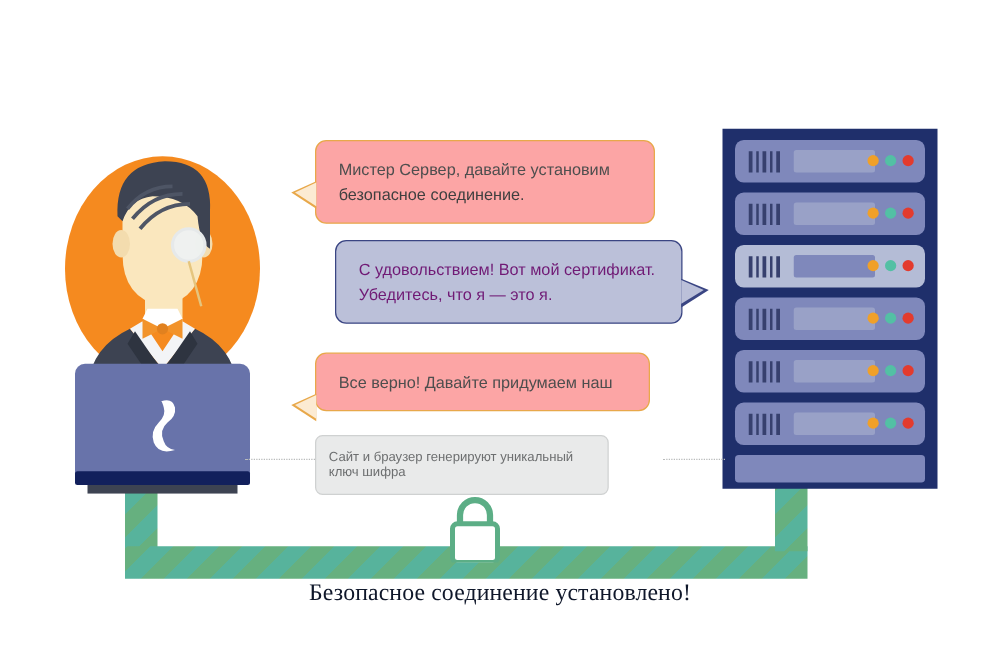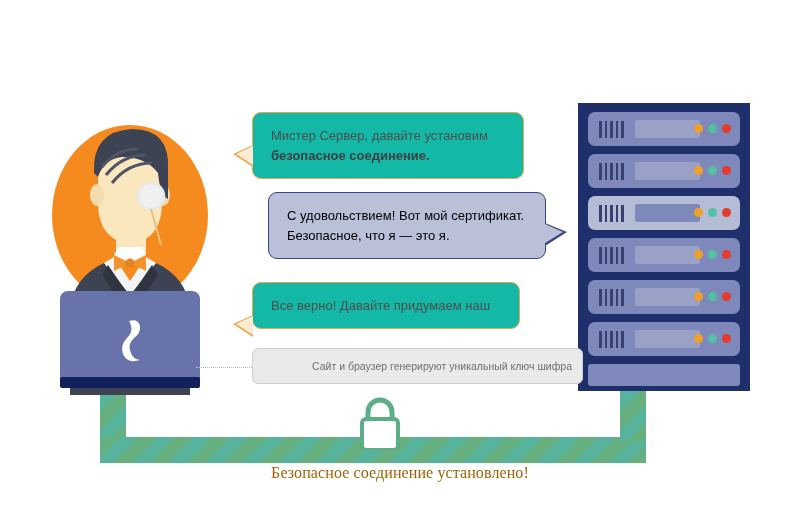--- a/index.html
+++ b/index.html
@@ -55,22 +55,22 @@
     height: 54px;
   }
 
   
   #footer-caption {
     position: absolute;
     left: 0;
     top: 464px;
     width: 800px;
     text-align: center;
-    font-size: 16px;
-    color: #a16207;
+    font-size: 19px;
+    color: #0f172a;
     letter-spacing: .1px;
     font-family: "Liberation Serif", "DejaVu Serif", serif;
   }
 
   
   #character {
     position: absolute;
     left: 30px;
     top: 95px;
     width: 205px;
@@ -148,29 +148,29 @@
     position: absolute;
     box-sizing: border-box;
     border-radius: 9px;
     border: 1.6px solid;
     padding: 13px 18px 12px 18px;
     font-size: 13px;
     line-height: 1.52;
     color: #4e4e4e;
   }
   .bubble.cream {
-    background: #14b8a6;
+    background: #fca5a5;
     border-color: #e8a84a;
   }
   .bubble.grey-blue {
     background: #bbc0d9;
     border-color: #3a4583;
-    color: #000000;
-  }
-  .bubble .strong { font-weight: bold; color: #3f3f3f; }
+    color: #701a75;
+  }
+  .bubble .strong { font-weight: normal; color: #3f3f3f; }
 
   .tail {
     position: absolute;
     width: 0;
     height: 0;
   }
   
   .tail-left-outer {
     left: -20px;
     top: 32px;
@@ -203,27 +203,27 @@
 
   #bubble-1 { left: 252px; top: 112px; width: 272px; }
   #bubble-2 { left: 268px; top: 192px; width: 278px; }
   #bubble-3 { left: 252px; top: 282px; width: 268px; }
 
   
   #info-box {
     position: absolute;
     left: 252px;
     top: 348px;
-    width: 331px;
+    width: 235px;
     box-sizing: border-box;
     background: #e9eaea;
     border: 1px solid #cfd1d1;
     border-radius: 6px;
     padding: 11px 10px;
-    text-align: right;
+    text-align: left;
     font-size: 10.5px;
     color: #6d6f70;
   }
   .dotline {
     position: absolute;
     top: 367px;
     height: 0;
     border-top: 1px dotted #b9bbbb;
   }
   #dotline-left  { left: 196px; width: 58px; }
@@ -388,21 +388,21 @@
     <span class="tail tail-left-outer"></span>
     <span class="tail tail-left-inner"></span>
     <div>Мистер Сервер, давайте установим</div>
     <div class="strong">безопасное соединение.</div>
   </div>
 
   <div class="bubble grey-blue" id="bubble-2">
     <span class="tail tail-right-outer"></span>
     <span class="tail tail-right-inner"></span>
     <div>С удовольствием! Вот мой сертификат.</div>
-    <div>Безопасное, что я — это я.</div>
+    <div>Убедитесь, что я — это я.</div>
   </div>
 
   <div class="bubble cream" id="bubble-3">
     <span class="tail tail-left-outer"></span>
     <span class="tail tail-left-inner"></span>
     <div>Все верно! Давайте придумаем наш</div>
   </div>
 
   <div class="dotline" id="dotline-left"></div>
   <div class="dotline" id="dotline-right"></div>

